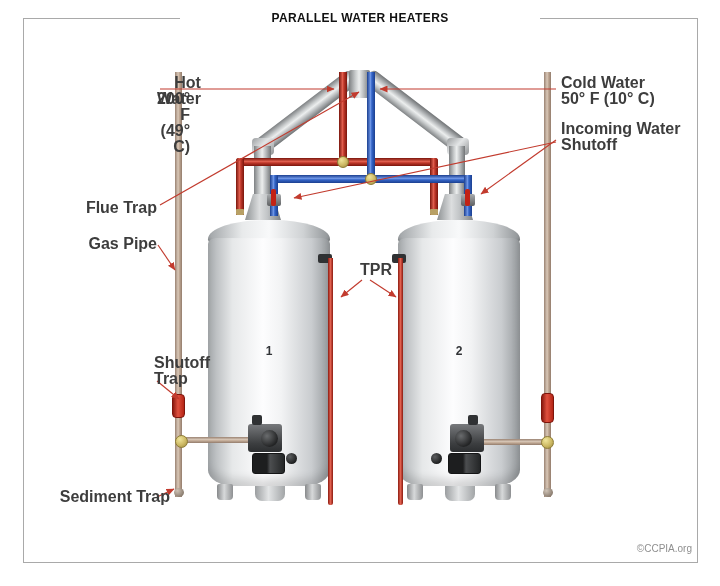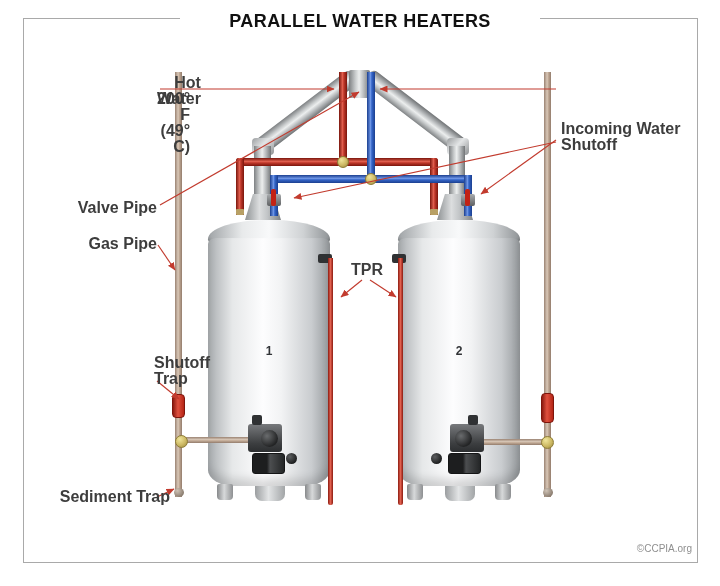--- a/index.html
+++ b/index.html
@@ -2,21 +2,21 @@
 <html style="--hot-pipe: #c0392b; --cold-pipe: #3465c8; --gas-pipe: #c4ad99; --flue-metal: #b9bcbe; --brass: #cdb964; --valve-red: #c22214; --leader: #c23b2e; --frame-border: #a9a9a9; --label-text: #3d3d3d; --title-text: #111111; --watermark-text: #8f8f8f;"><head>
 <meta charset="utf-8">
 <style>
   html,body{margin:0;padding:0;background:#fff;}
   body{font-family:"Liberation Sans",sans-serif;}
   #canvas{position:relative;width:720px;height:586px;background:#fff;overflow:hidden;}
   #canvas *{position:absolute;box-sizing:border-box;}
 
   .frame{left:23px;top:18px;width:675px;height:545px;border:1px solid var(--frame-border);}
   .title{left:180px;top:8px;width:360px;text-align:center;background:#fff;padding:3px 0 4px 0;
-         font-size:18px;font-weight:bold;letter-spacing:.4px;color:var(--title-text);}
+         font-size:12px;font-weight:bold;letter-spacing:.4px;color:var(--title-text);}
 
   
   .flue-v{background:linear-gradient(90deg,#7e8183,#c7cacb 30%,#eceeee 48%,#b9bcbe 70%,#717476);z-index:1;}
   .flue-stub-1{left:254px;top:146px;width:17px;height:52px;}
   .flue-stub-2{left:449px;top:146px;width:16px;height:52px;}
   .flue-top{left:349px;top:70px;width:21px;height:28px;border-radius:2px 2px 0 0;}
   .flue-diag{height:17px;width:124px;z-index:1;border-radius:6px;
     background:linear-gradient(180deg,#7e8183,#c7cacb 30%,#eceeee 48%,#b9bcbe 70%,#717476);}
   .flue-diag.left{left:256px;top:142px;transform:rotate(-37.25deg);transform-origin:0 50%;}
   .flue-diag.right{left:466px;top:142px;transform:rotate(-142.6deg);transform-origin:0 50%;}
@@ -118,21 +118,21 @@
   
   .lbl{font-size:16px;font-weight:bold;line-height:16px;color:var(--label-text);z-index:6;}
   .lbl.r{text-align:right;}
   .lbl-hot{left:40px;top:75px;width:117px;}
   .lbl-cold{left:561px;top:75px;width:125px;text-align:left;}
   .lbl-incoming{left:561px;top:121px;width:120px;text-align:left;}
   .lbl-flue{left:40px;top:200px;width:117px;}
   .lbl-gas{left:40px;top:236px;width:117px;}
   .lbl-shutoff{left:40px;top:355px;width:114px;}
   .lbl-sediment{left:44px;top:489px;width:126px;}
-  .lbl-tpr{left:342px;top:262px;width:50px;text-align:center;}
+  .lbl-tpr{left:342px;top:262px;width:50px;text-align:right;}
   .watermark{left:552px;top:543px;width:140px;text-align:right;font-size:10px;color:var(--watermark-text);z-index:6;}
   svg.leaders{left:0;top:0;width:720px;height:586px;z-index:5;pointer-events:none;}
   .leader-line{stroke:var(--leader);stroke-width:1.15;fill:none;}
   .leaders marker path{fill:var(--leader);}
 </style>
 </head>
 <body>
 
 <div id="canvas">
 
@@ -230,26 +230,31 @@
     <line class="leader-line" x1="556" y1="142" x2="294" y2="198" marker-end="url(#arw)"></line>
     <line class="leader-line" x1="362" y1="280" x2="341" y2="297" marker-end="url(#arw)"></line>
     <line class="leader-line" x1="370" y1="280" x2="396" y2="297" marker-end="url(#arw)"></line>
   </svg>
 
   <div class="lbl r lbl-hot">
     <span>Hot Water</span>
       <br>
     <span>200° F (49° C)</span>
   </div>
+  <div class="lbl lbl-cold">
+    <span>Cold Water</span>
+      <br>
+    <span>50° F (10° C)</span>
+  </div>
   <div class="lbl lbl-incoming">
     <span>Incoming Water</span>
       <br>
     <span>Shutoff</span>
   </div>
-  <div class="lbl r lbl-flue">Valve Pipe</div>
+  <div class="lbl r lbl-flue">Flue Trap</div>
   <div class="lbl r lbl-gas">Gas Pipe</div>
   <div class="lbl r lbl-shutoff">
     <span>Shutoff</span>
       <br>
     <span>Trap</span>
   </div>
   <div class="lbl r lbl-sediment">Sediment Trap</div>
   <div class="lbl lbl-tpr">TPR</div>
 
   <div class="watermark">©CCPIA.org</div>

